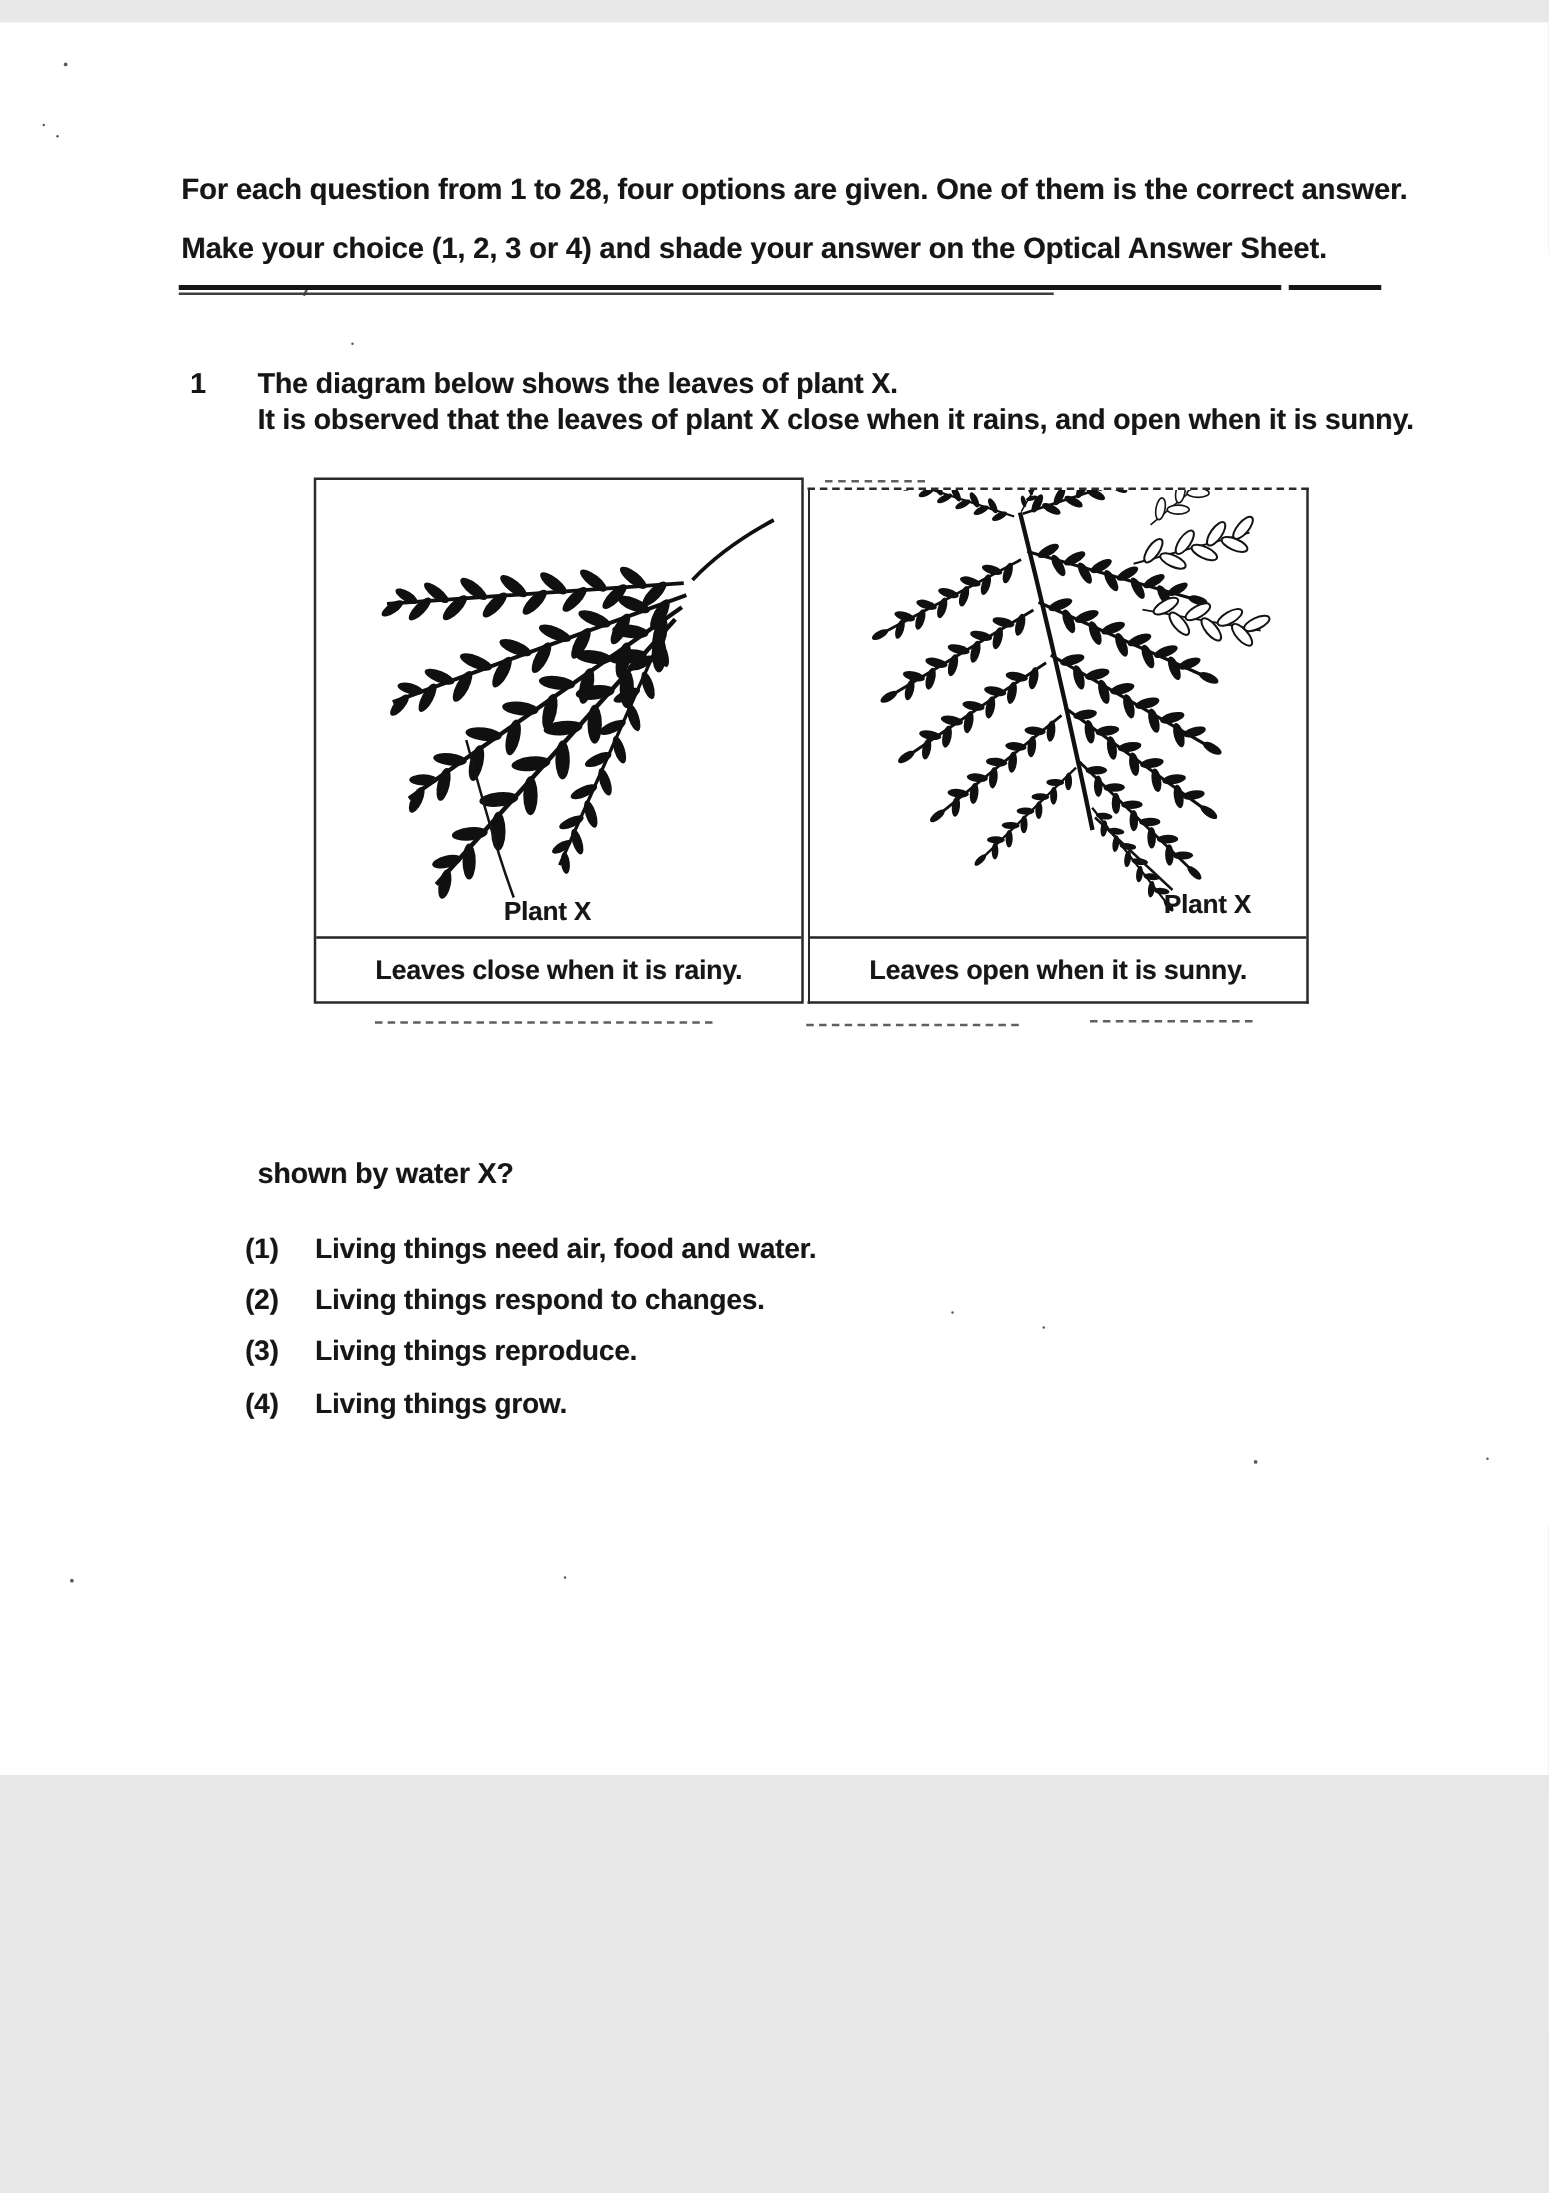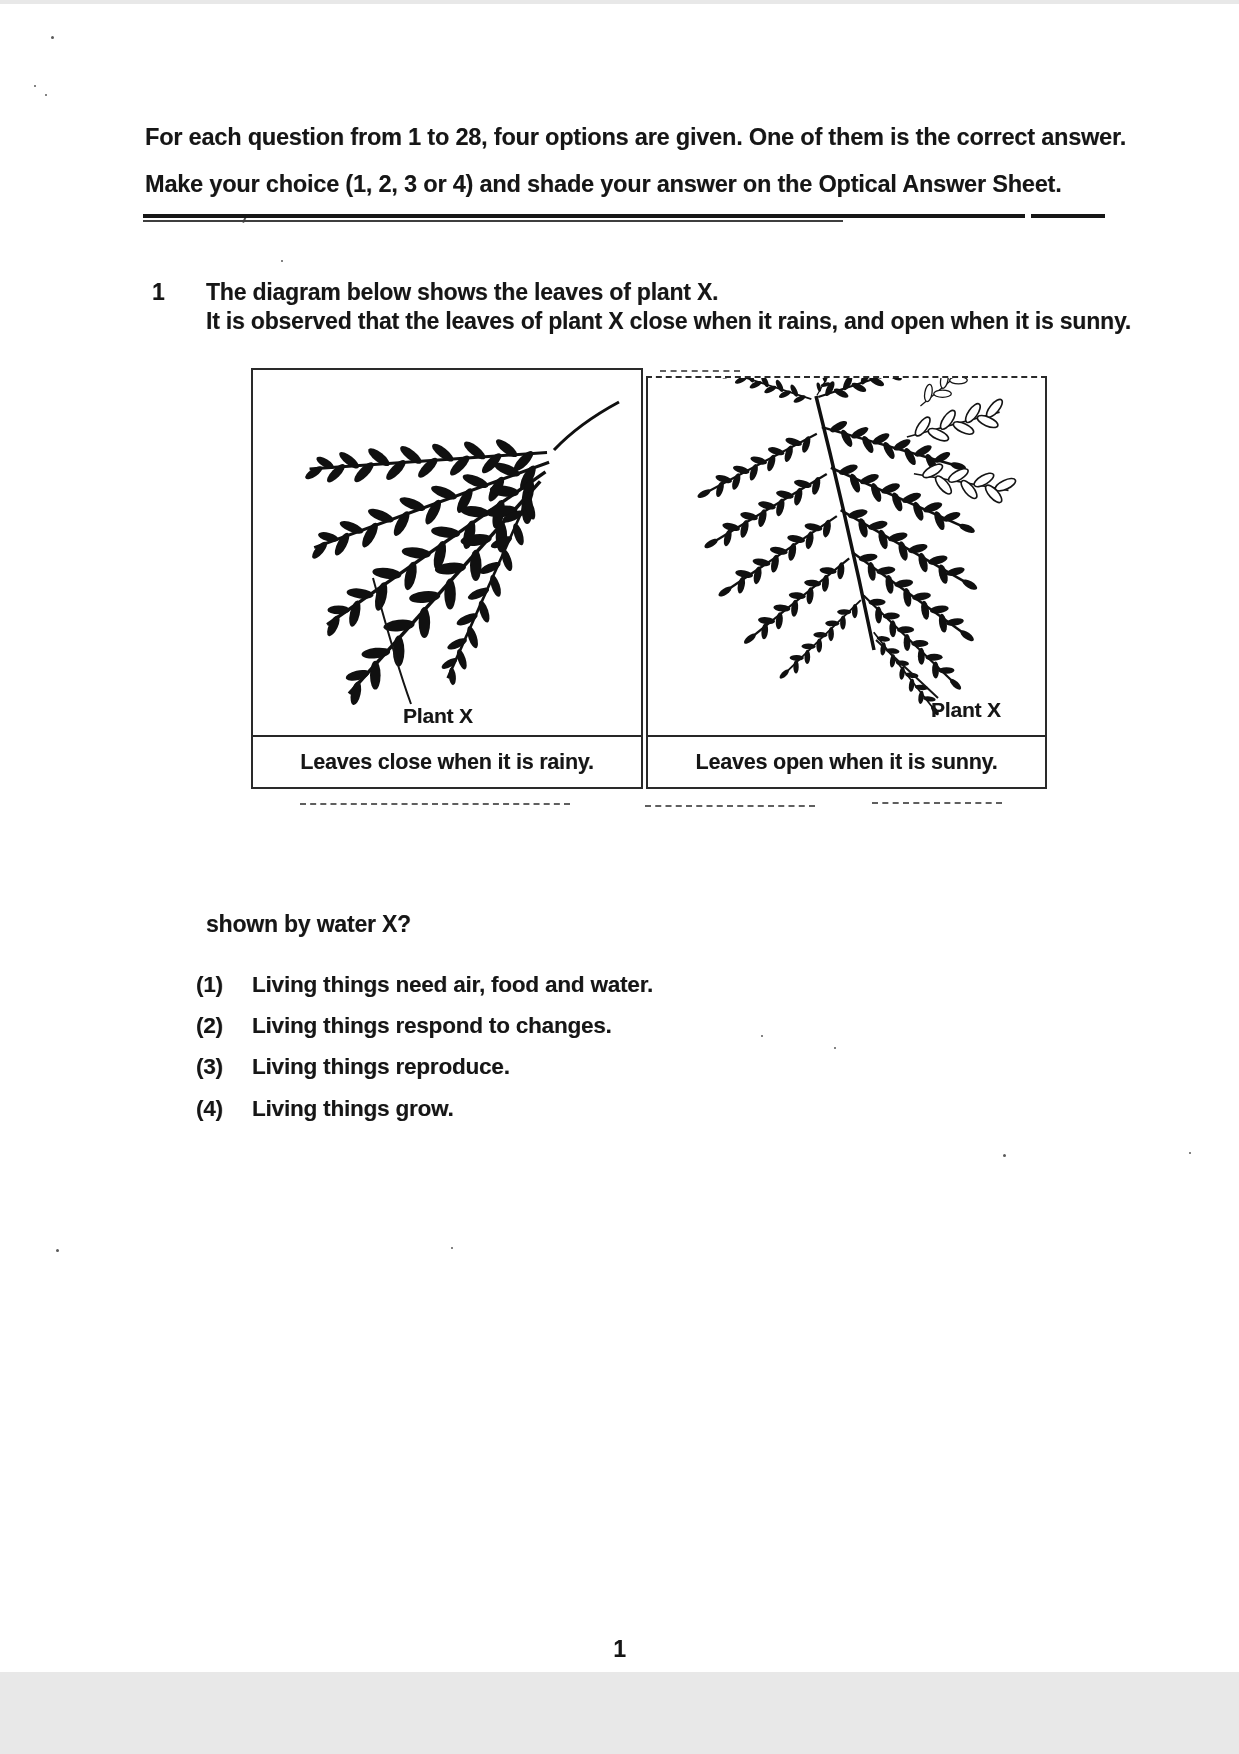--- a/index.html
+++ b/index.html
@@ -1,19 +1,19 @@
 <!DOCTYPE html>
 <html><head>
 <meta charset="utf-8">
 <style>
   html,body{margin:0;padding:0;background:#e8e8e8;}
   .page{
     position:relative;
-    width:1239px;height:1668px;
-    margin:4px auto;
+    width:1239px;height:1402px;
+    margin:18px auto;
     background:#ffffff;
     overflow:hidden;
     font-family:"Liberation Sans","DejaVu Sans",sans-serif;
   }
   .abs{position:absolute;}
   .t{
     color:#161616;
     text-shadow:0.35px 0.35px 0 rgba(22,22,22,.38);
     letter-spacing:-0.2px;
     white-space:nowrap;

